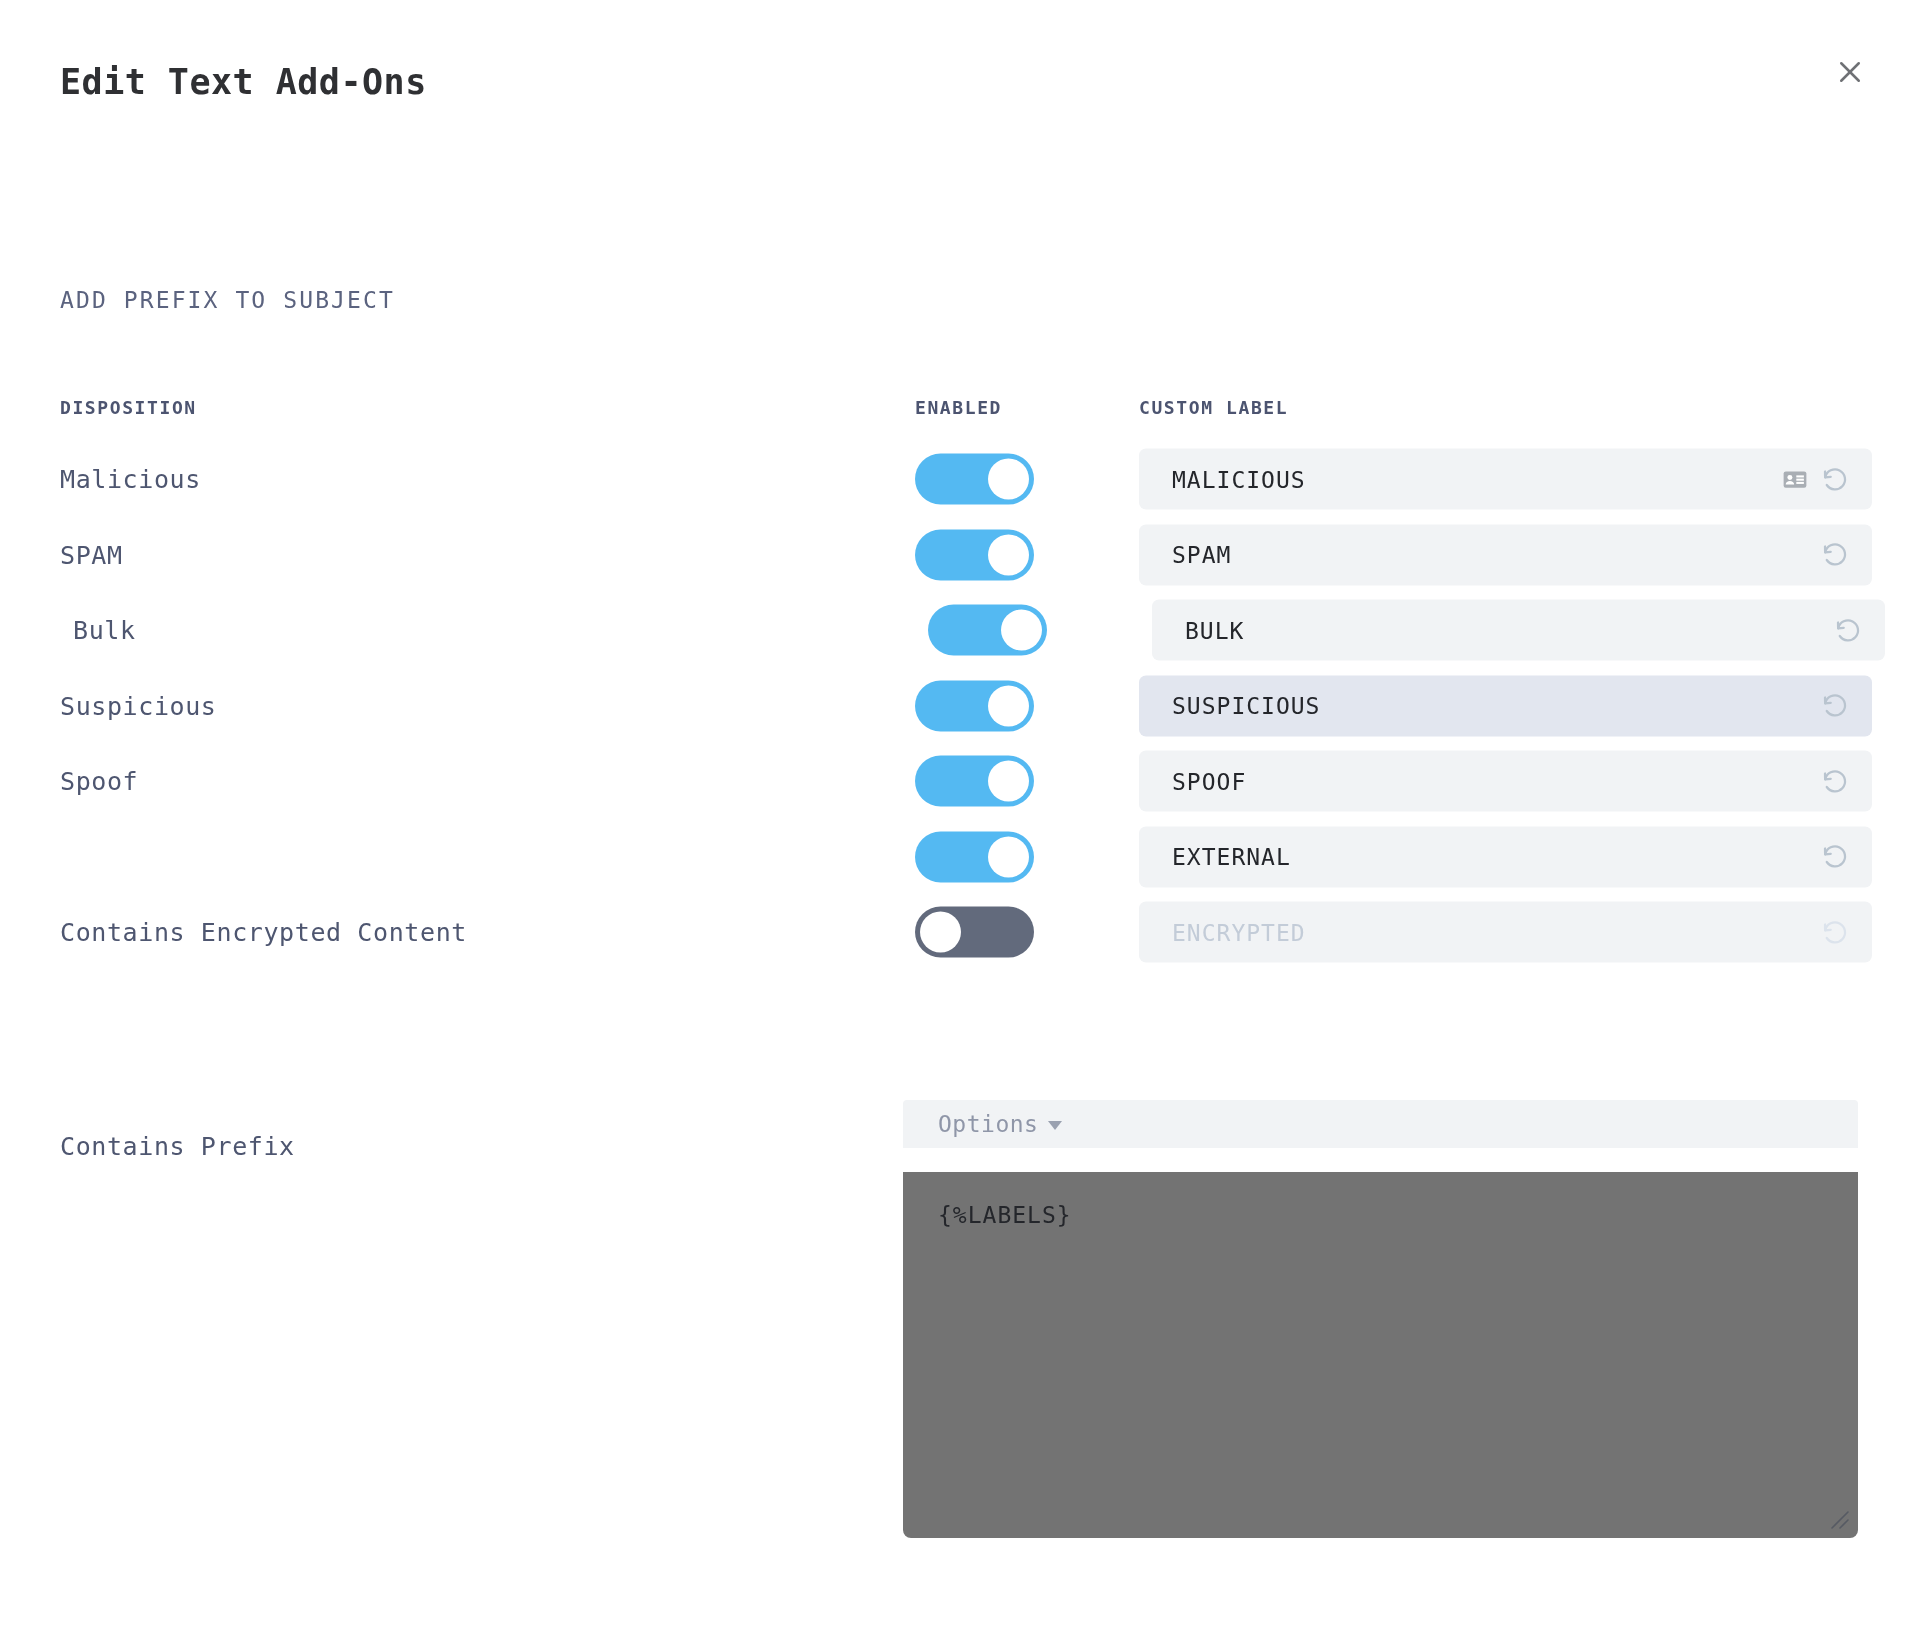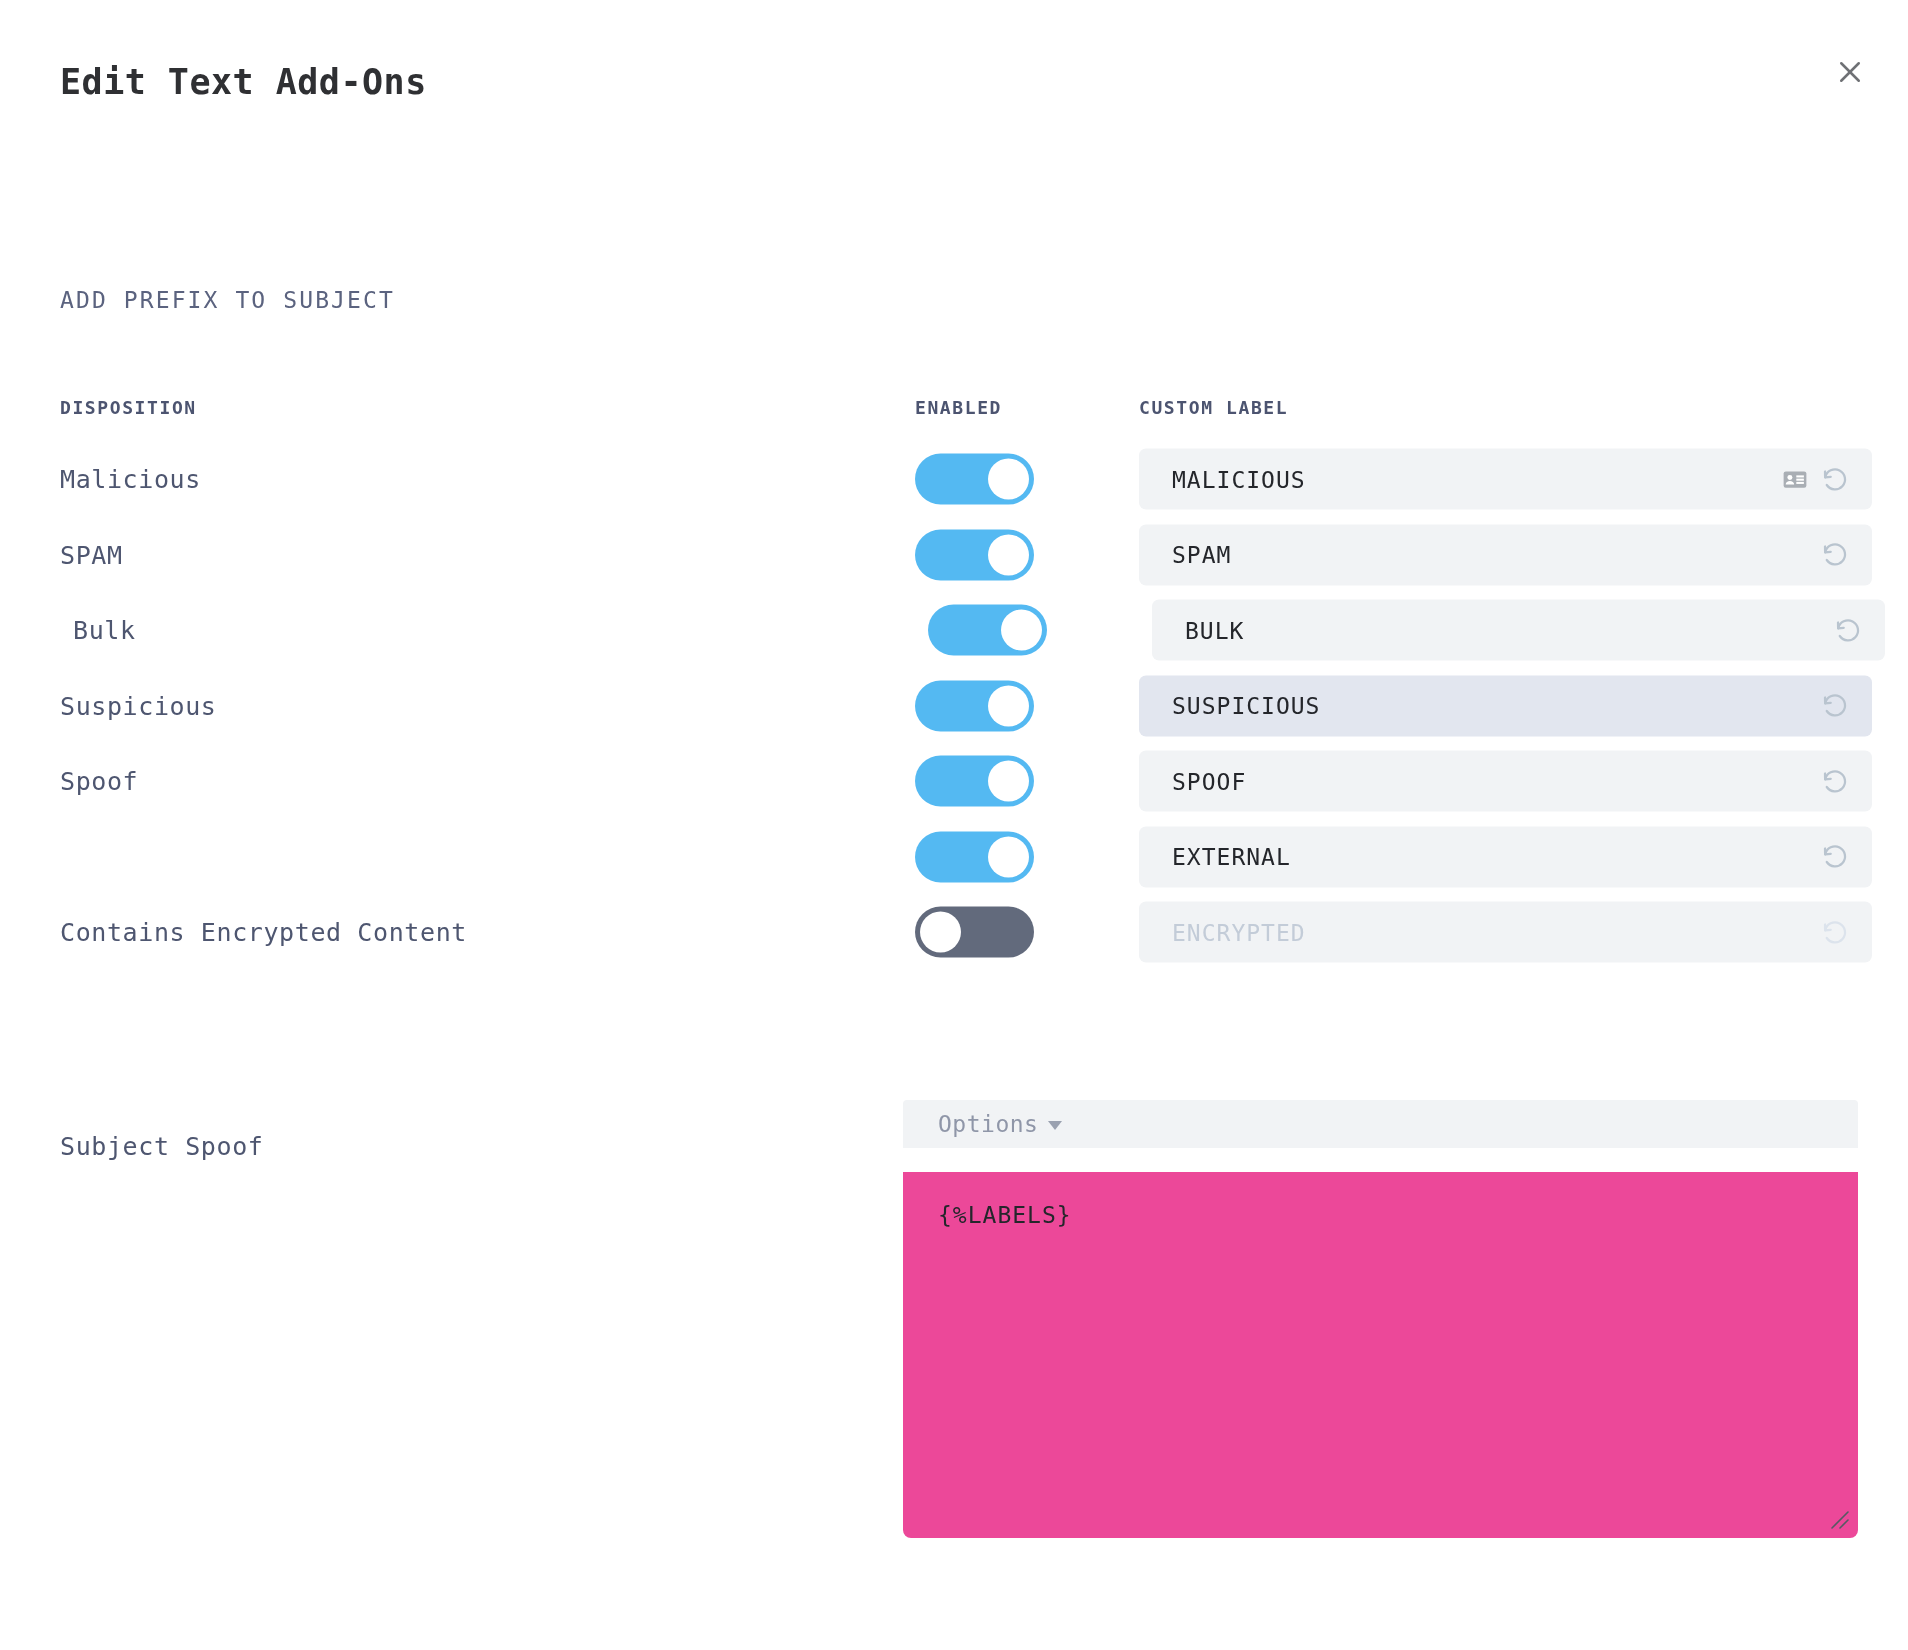--- a/index.html
+++ b/index.html
@@ -199,21 +199,21 @@
     border-top: 9px solid #9aa1b0;
     margin-top: 3px;
   }
 
   .editor-area {
     position: absolute;
     left: 903px;
     top: 1172px;
     width: 955px;
     height: 366px;
-    background: #ec4899;
+    background: #737373;
     border-radius: 0 0 8px 8px;
     cursor: text;
   }
 
   .editor-text {
     position: absolute;
     left: 35px;
     top: 30px;
     font-size: 23px;
     color: #24262b;
@@ -376,21 +376,21 @@
               <svg width="30" height="30" viewBox="0 0 24 24" fill="none" stroke="#dce3ec" stroke-width="1.8" stroke-linecap="round" stroke-linejoin="round">
                 <path d="M4.2 10.2 A8 8 0 1 1 5.4 16.4"></path>
                 <polyline points="8.6,9.9 4.1,10.3 4.0,5.6"></polyline>
               </svg>
             </span>
           </div>
         </div>
       </div>
     </div>
 
-  <div class="subject-label">Subject Spoof</div>
+  <div class="subject-label">Contains Prefix</div>
 
   <div class="editor-toolbar">
     <div class="options-menu">
       <span class="options-label">Options</span>
       <span class="caret"></span>
     </div>
   </div>
 
   <div class="editor-area">
     <div class="editor-text">{%LABELS}</div>

